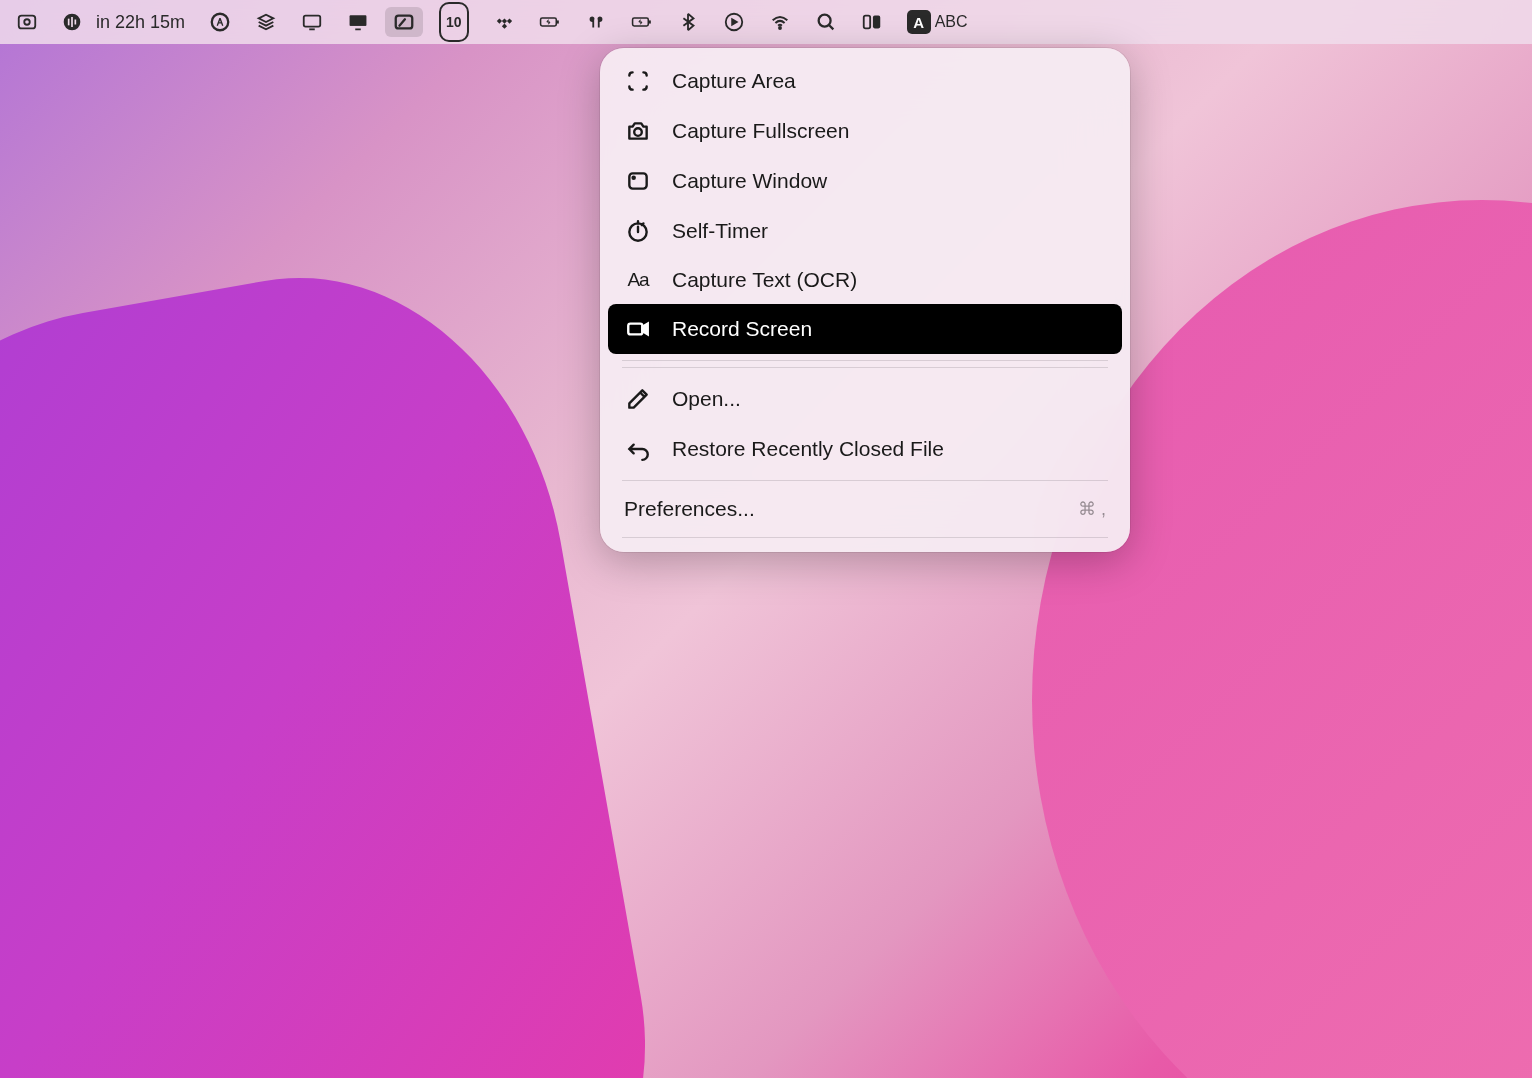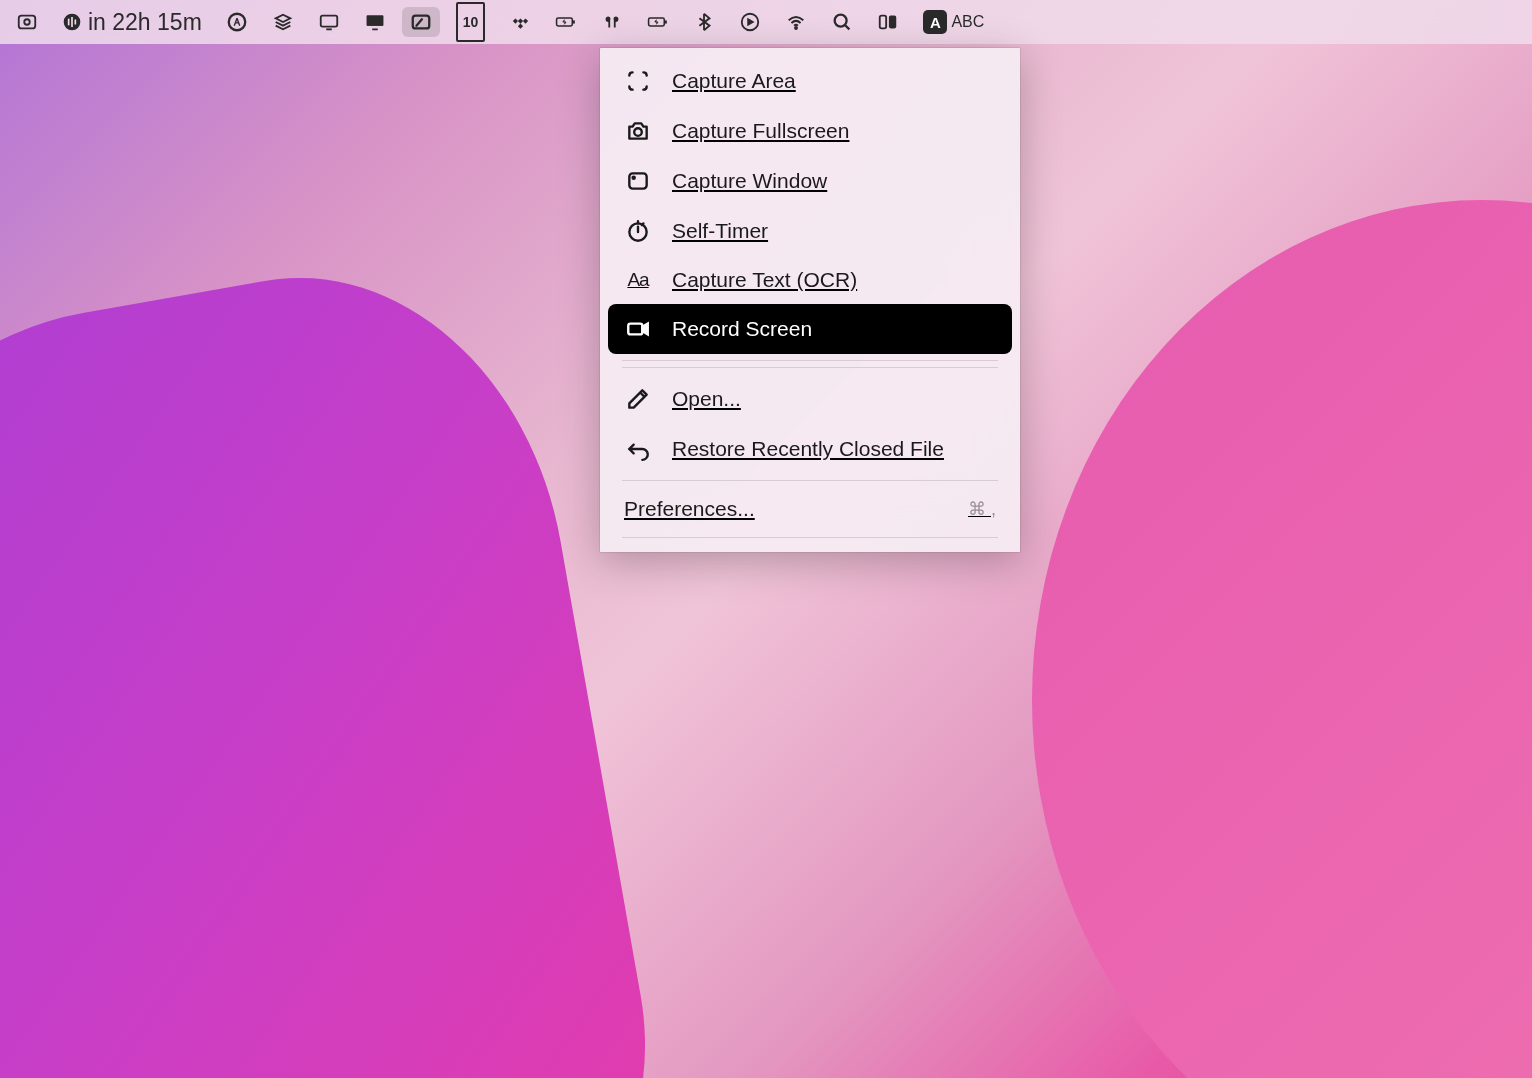--- a/index.html
+++ b/index.html
@@ -63,35 +63,35 @@
       align-items: center;
       justify-content: center;
       color: #2a2a2a;
       cursor: pointer;
     }
     .menubar-icon svg {
       width: 22px;
       height: 22px;
     }
     .menubar-text {
-      font-size: 23px;
+      font-size: 18px;
       color: #2a2a2a;
       display: flex;
       align-items: center;
-      gap: 6px;
+      gap: 14px;
     }
     .menubar-icon.active {
       background: rgba(0,0,0,0.12);
       border-radius: 6px;
       padding: 4px 8px;
       margin: 0 -8px;
     }
     .menubar-icon.calendar-box {
       border: 2.5px solid #2a2a2a;
-      border-radius: 2px;
+      border-radius: 10px;
       padding: 10px 5px;
       font-weight: 600;
       font-size: 14px;
       min-width: 28px;
       text-align: center;
     }
     .menubar-icon.abc {
       display: flex;
       align-items: center;
       gap: 4px;
@@ -108,28 +108,27 @@
       justify-content: center;
       font-weight: 600;
       font-size: 15px;
     }
     
     
     .dropdown {
       position: absolute;
       top: 48px;
       left: 600px;
-      width: 420px;
+      width: 530px;
       background: rgba(245, 235, 242, 0.95);
       backdrop-filter: blur(30px);
-      border-radius: 1px;
+      border-radius: 24px;
       box-shadow: 0 10px 40px rgba(0,0,0,0.25), 0 0 0 1px rgba(0,0,0,0.08);
       padding: 8px;
       z-index: 100;
-      text-decoration: underline;
     }
     .menu-item {
       display: flex;
       align-items: center;
       padding: 12px 16px;
       border-radius: 8px;
       cursor: pointer;
       font-size: 21px;
       color: #1a1a1a;
       gap: 20px;

